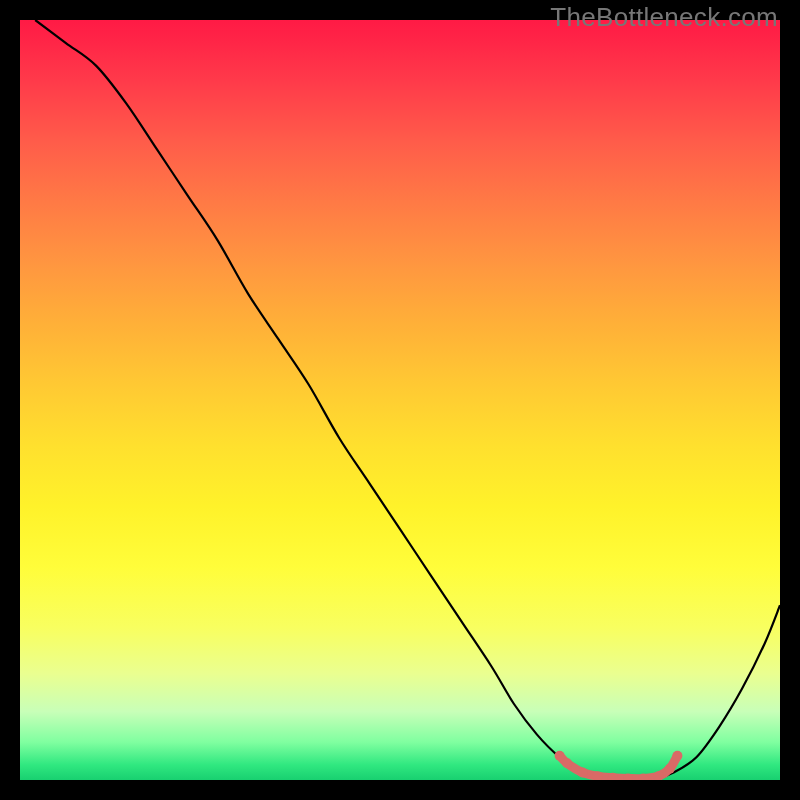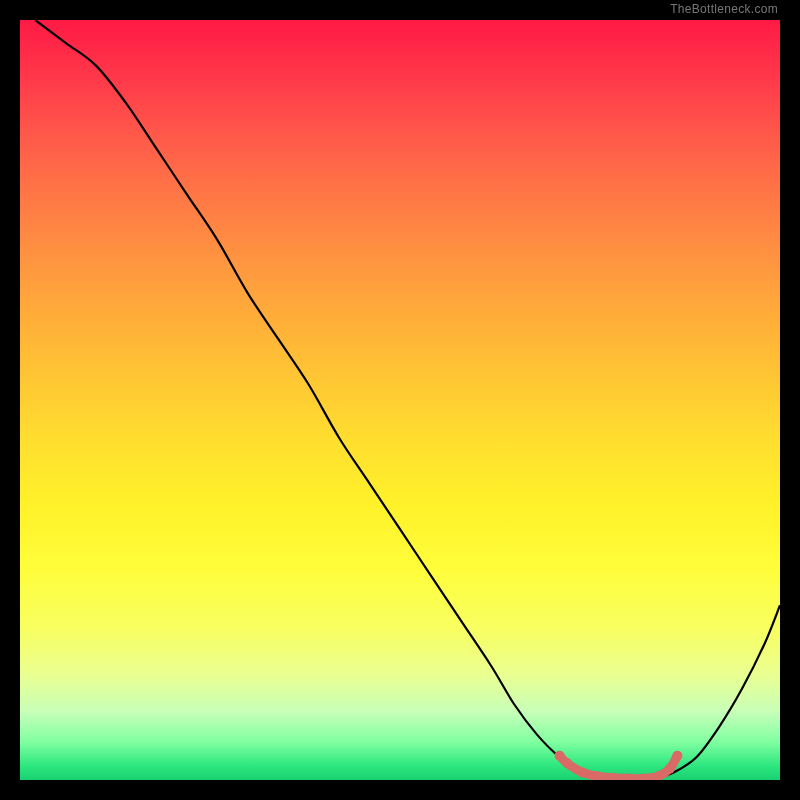--- a/index.html
+++ b/index.html
@@ -16,21 +16,21 @@
     #ffc933 48%,
     #ffe02e 56%,
     #fff22a 64%,
     #fffd3a 72%,
     #f8ff60 80%,
     #eaff90 86%,
     #c8ffb8 91%,
     #80ffa0 95%,
     #30e880 98%,
     #18d070 100%); }
-  .watermark { position: absolute; top: 2px; right: 22px; color: #777; font-size: 12px; font-weight: 500; letter-spacing: 0.3px; z-index: 5; }
+  .watermark { position: absolute; top: 2px; right: 22px; color: #777; font-size: 26px; font-weight: 500; letter-spacing: 0.3px; z-index: 5; }
   svg.curve { position: absolute; inset: 0; width: 100%; height: 100%; z-index: 2; }
 </style>
 </head>
 <body>
 
 <div class="container">
   <div class="watermark">TheBottleneck.com</div>
   <div class="plot-area">
     <div class="gradient-bg"></div>
     <svg class="curve" viewBox="0 0 760 760" preserveAspectRatio="none">

